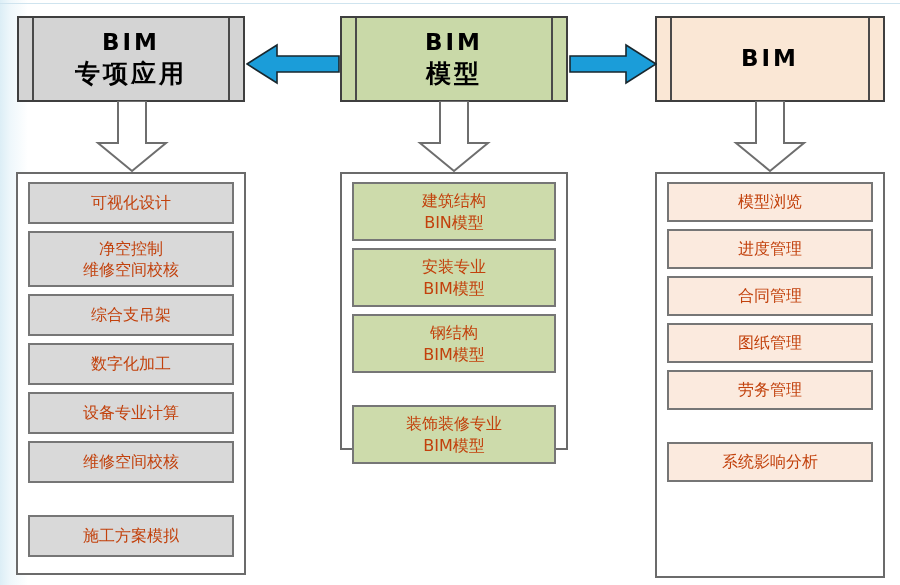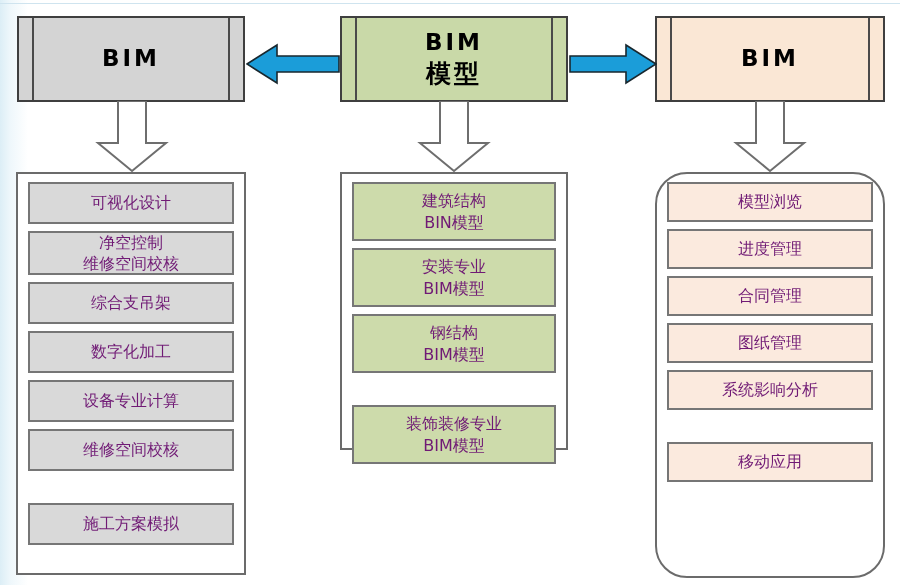--- a/index.html
+++ b/index.html
@@ -72,41 +72,41 @@
   
   .column {
     position: absolute;
     box-sizing: border-box;
     border: 2px solid #6b6b6b;
     background: #ffffff;
     padding: 8px 10px 10px 10px;
   }
   #col-left  { left: 16px;  top: 172px; width: 230px; height: 403px; }
   #col-mid   { left: 340px; top: 172px; width: 228px; height: 278px; }
-  #col-right { left: 655px; top: 172px; width: 230px; height: 406px; border-radius: 32px; }
+  #col-right { left: 655px; top: 172px; width: 230px; height: 406px; }
 
   .item {
     box-sizing: border-box;
     border: 2px solid #767676;
     display: flex;
     align-items: center;
     justify-content: center;
     text-align: center;
-    color: #701a75;
+    color: #c2410c;
     font-size: 16px;
     line-height: 1.32;
     margin-bottom: 7px;
   }
   .item:last-child { margin-bottom: 0; margin-top: 32px; }
   #col-left  .item { background: #d9d9d9; }
   #col-mid   .item { background: #cddbab; }
   #col-right .item { background: #fbeade; }
 
   #col-left  .item { height: 42px; }
-  #col-left  .item.tall { height: 44px; justify-content: center; }
+  #col-left  .item.tall { height: 56px; justify-content: center; }
   #col-mid   .item { height: 59px; }
   #col-right .item { height: 40px; }
 
   
   .down-arrow {
     position: absolute;
     z-index: 4;
   }
 </style>
 </head>
@@ -114,20 +114,21 @@
 
 <div id="canvas">
 
   <div id="top-rule"></div>
 
   <div class="header-box" id="hdr-left">
     <span class="side-rule left"></span>
     <span class="side-rule right"></span>
     <div class="header-title">
       <span class="l1">BIM</span>
+      <span class="l2">专项应用</span>
     </div>
   </div>
 
   <div class="header-box" id="hdr-mid">
     <span class="side-rule left"></span>
     <span class="side-rule right"></span>
     <div class="header-title">
       <span class="l1">BIM</span>
       <span class="l2">模型</span>
     </div>
@@ -222,20 +223,20 @@
     <div class="item">
       <span>进度管理</span>
     </div>
     <div class="item">
       <span>合同管理</span>
     </div>
     <div class="item">
       <span>图纸管理</span>
     </div>
     <div class="item">
+      <span>劳务管理</span>
+    </div>
+    <div class="item">
       <span>系统影响分析</span>
     </div>
-    <div class="item">
-      <span>移动应用</span>
-    </div>
   </div>
 
 </div>
 
 </body></html>

